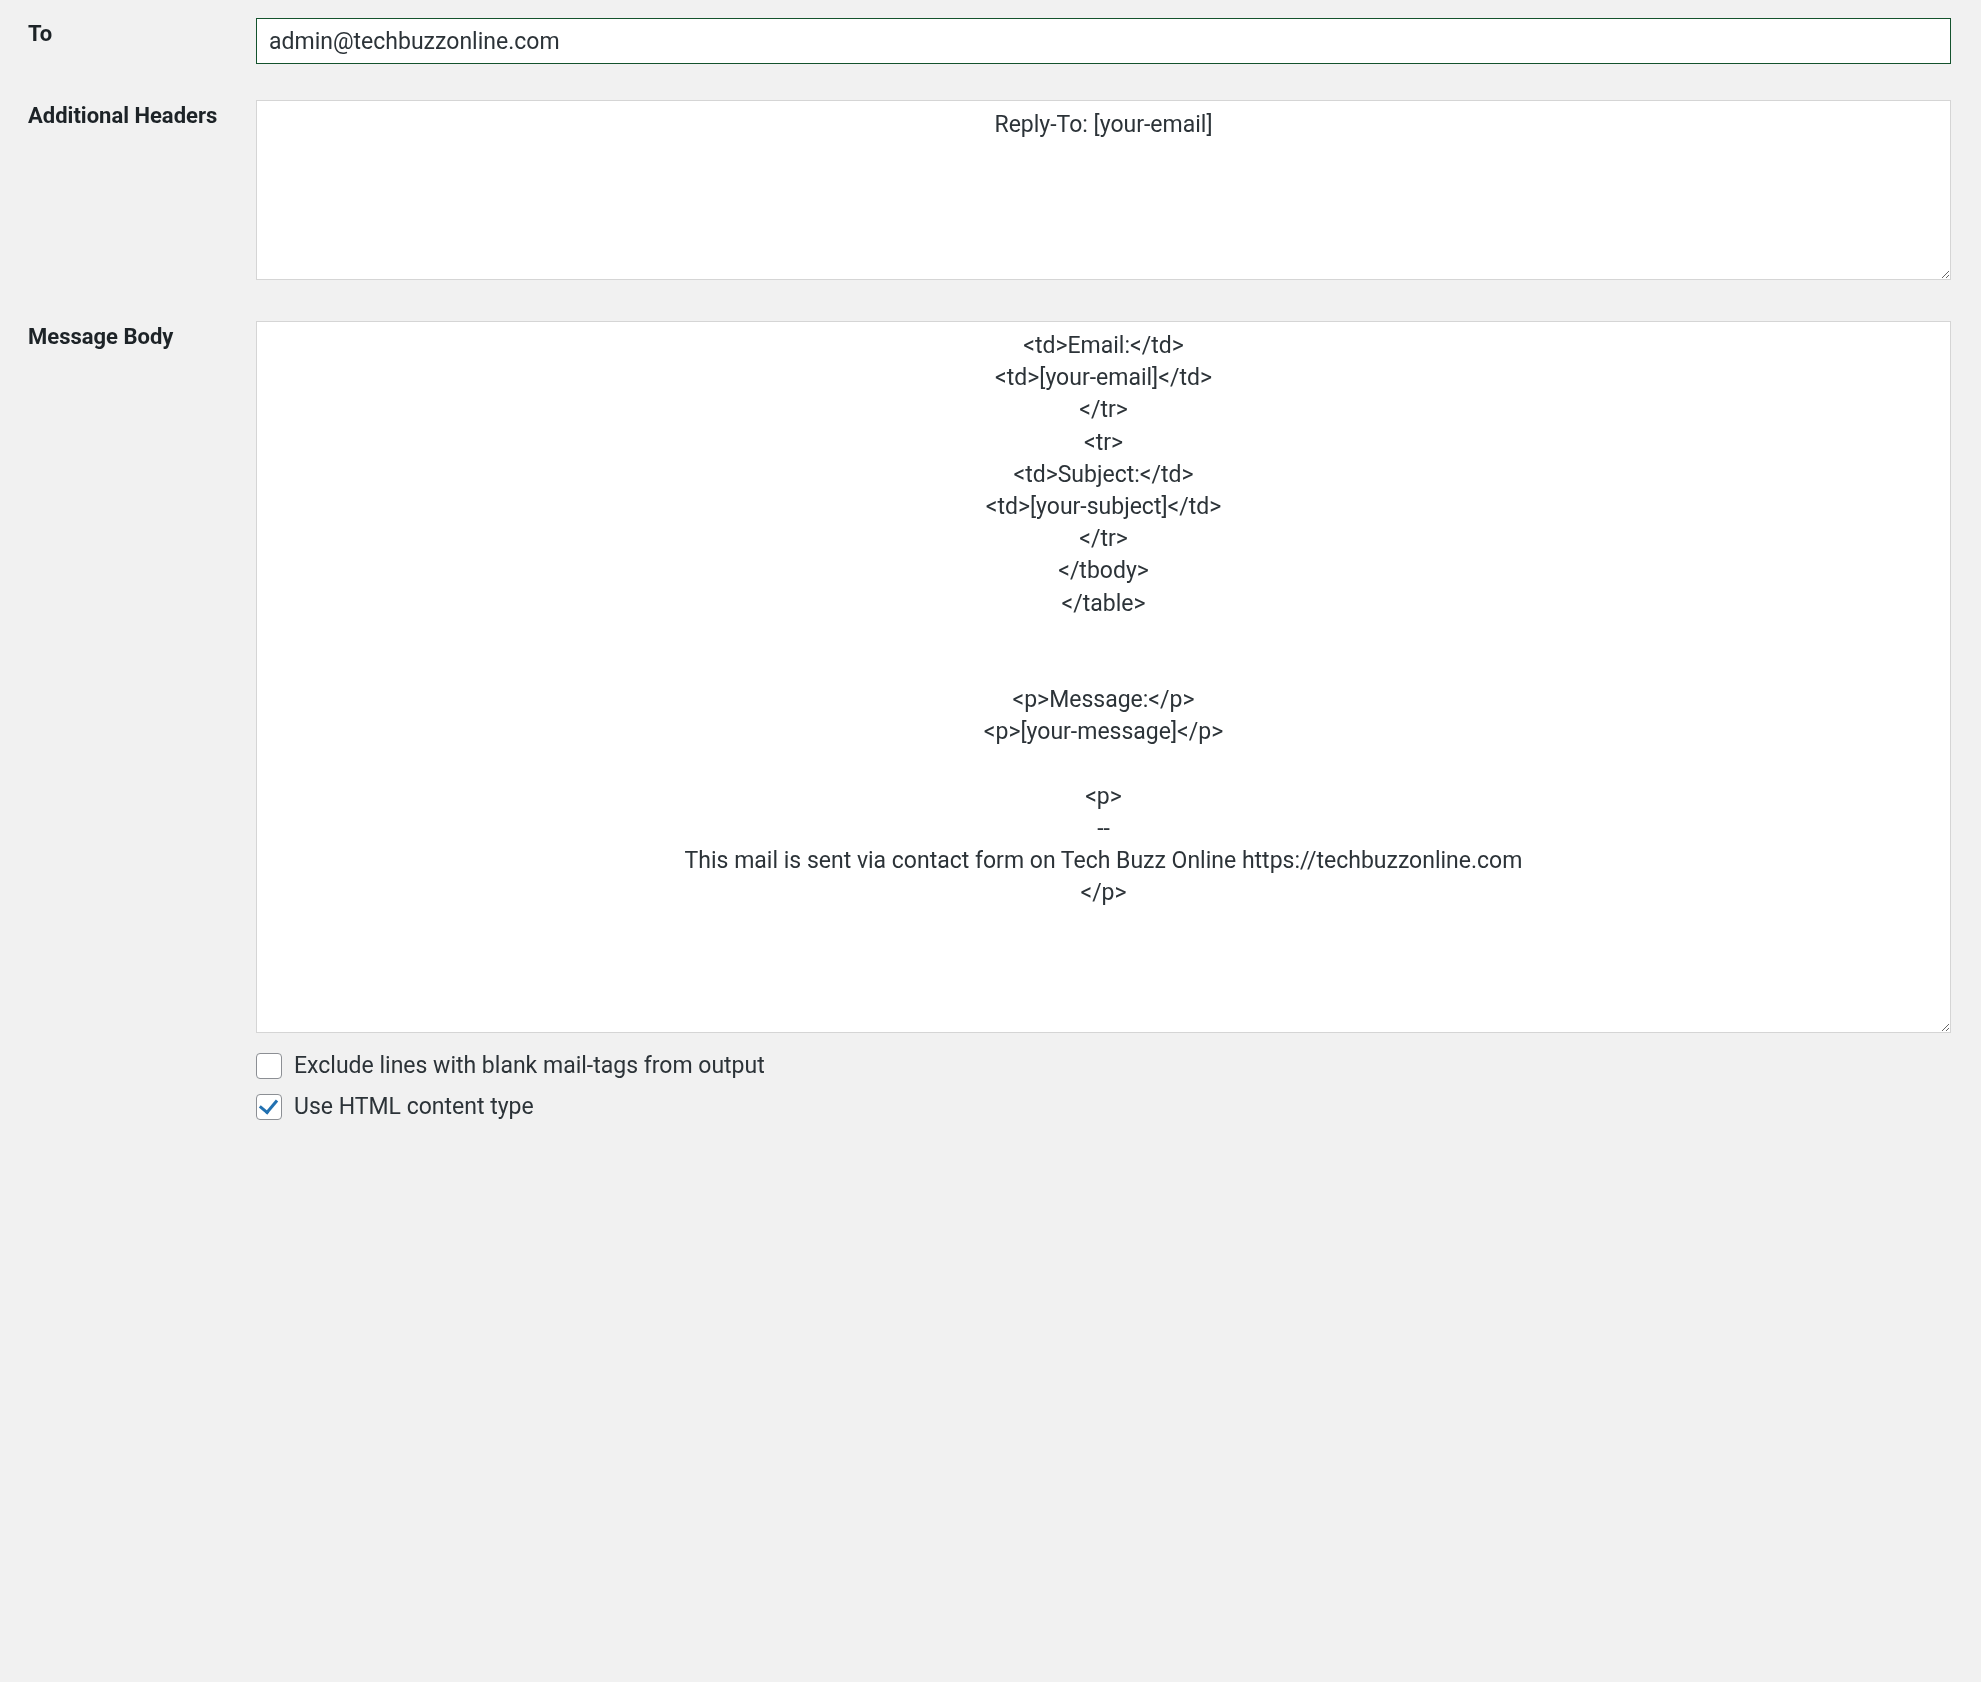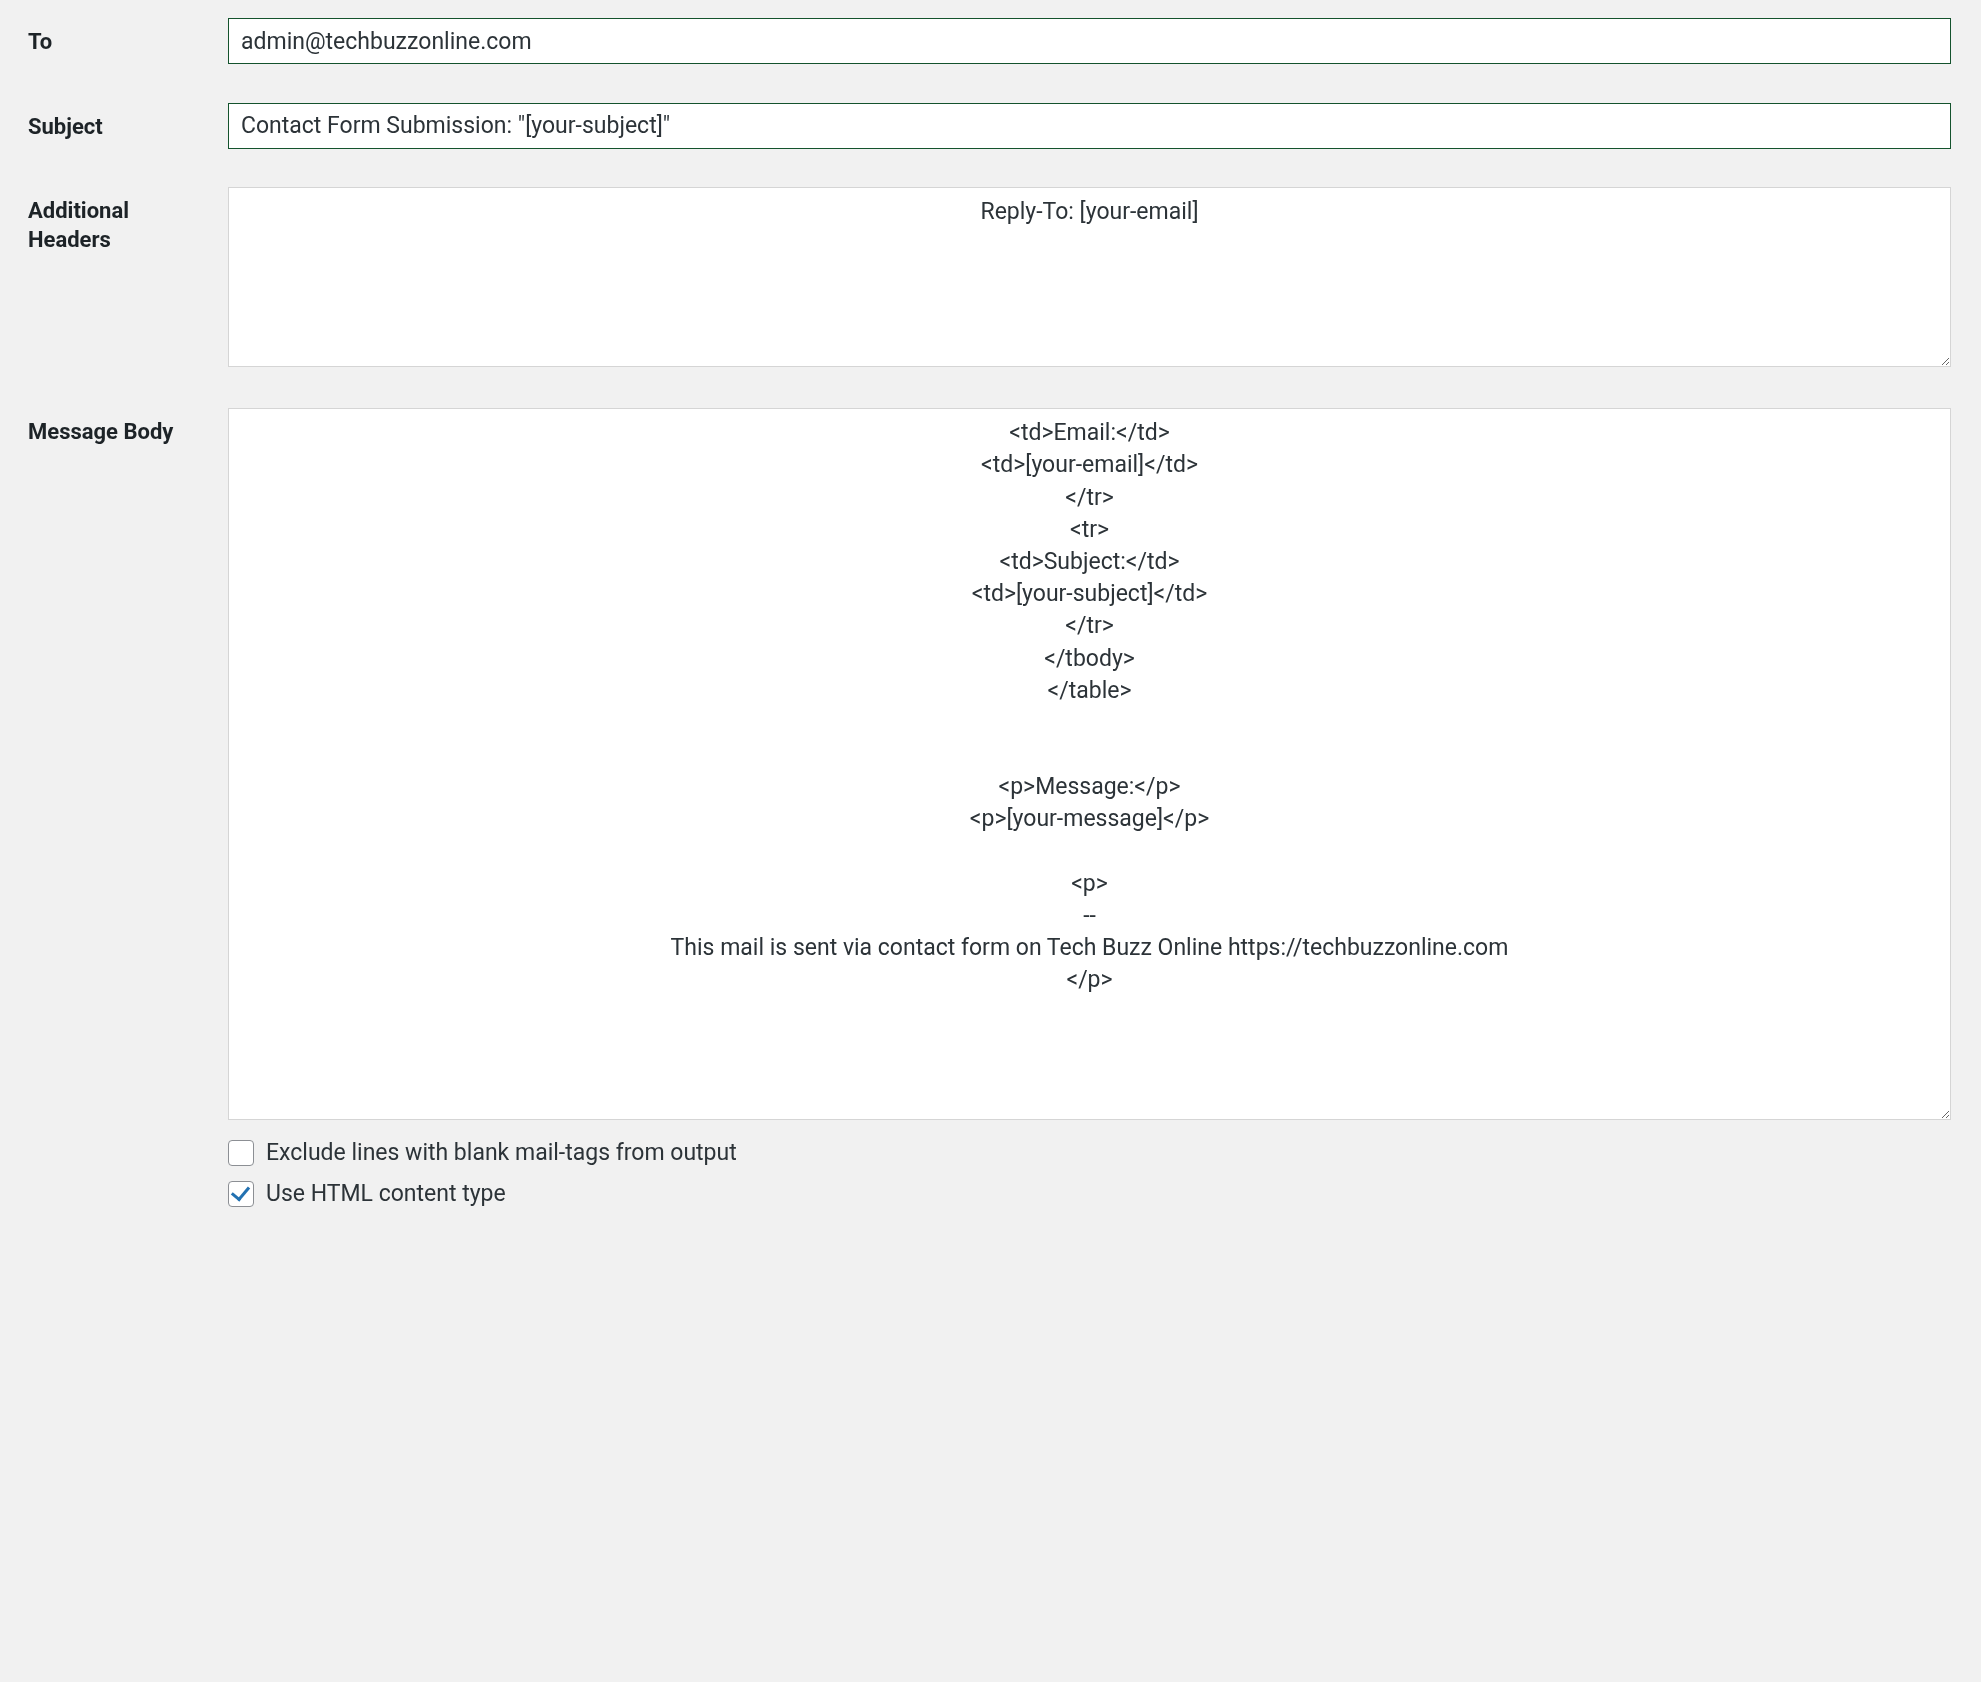--- a/index.html
+++ b/index.html
@@ -14,22 +14,22 @@
   .form-table {
     width: 100%;
     border-collapse: collapse;
   }
   .form-table tr {
     vertical-align: top;
   }
   .form-table th {
     text-align: left;
     font-weight: 700;
-    padding: 28px 12px 28px 28px;
-    width: 228px;
+    padding: 20px 12px 28px 28px;
+    width: 256px;
     color: #1d2327;
     vertical-align: top;
     line-height: 1.3;
     margin-top: 19px;
   }
   .form-table td {
     padding: 18px 30px 18px 0;
     vertical-align: top;
   }
   input[type="text"] {
@@ -98,26 +98,20 @@
 
 <table class="form-table">
   <tbody>
     <tr>
       <th>To</th>
       <td>
         <input type="text" value="admin@techbuzzonline.com" style="">
       </td>
     </tr>
     <tr>
-      <th>Subject</th>
-      <td>
-        <input type="text" value="Contact Form Submission: &quot;[your-subject]&quot;" style="">
-      </td>
-    </tr>
-    <tr>
       <th>Additional Headers</th>
       <td>
         <textarea class="headers" style="">Reply-To: [your-email]</textarea>
       </td>
     </tr>
     <tr>
       <th>Message Body</th>
       <td>
         <textarea class="body" style="">&lt;td&gt;Email:&lt;/td&gt;
 &lt;td&gt;[your-email]&lt;/td&gt;

